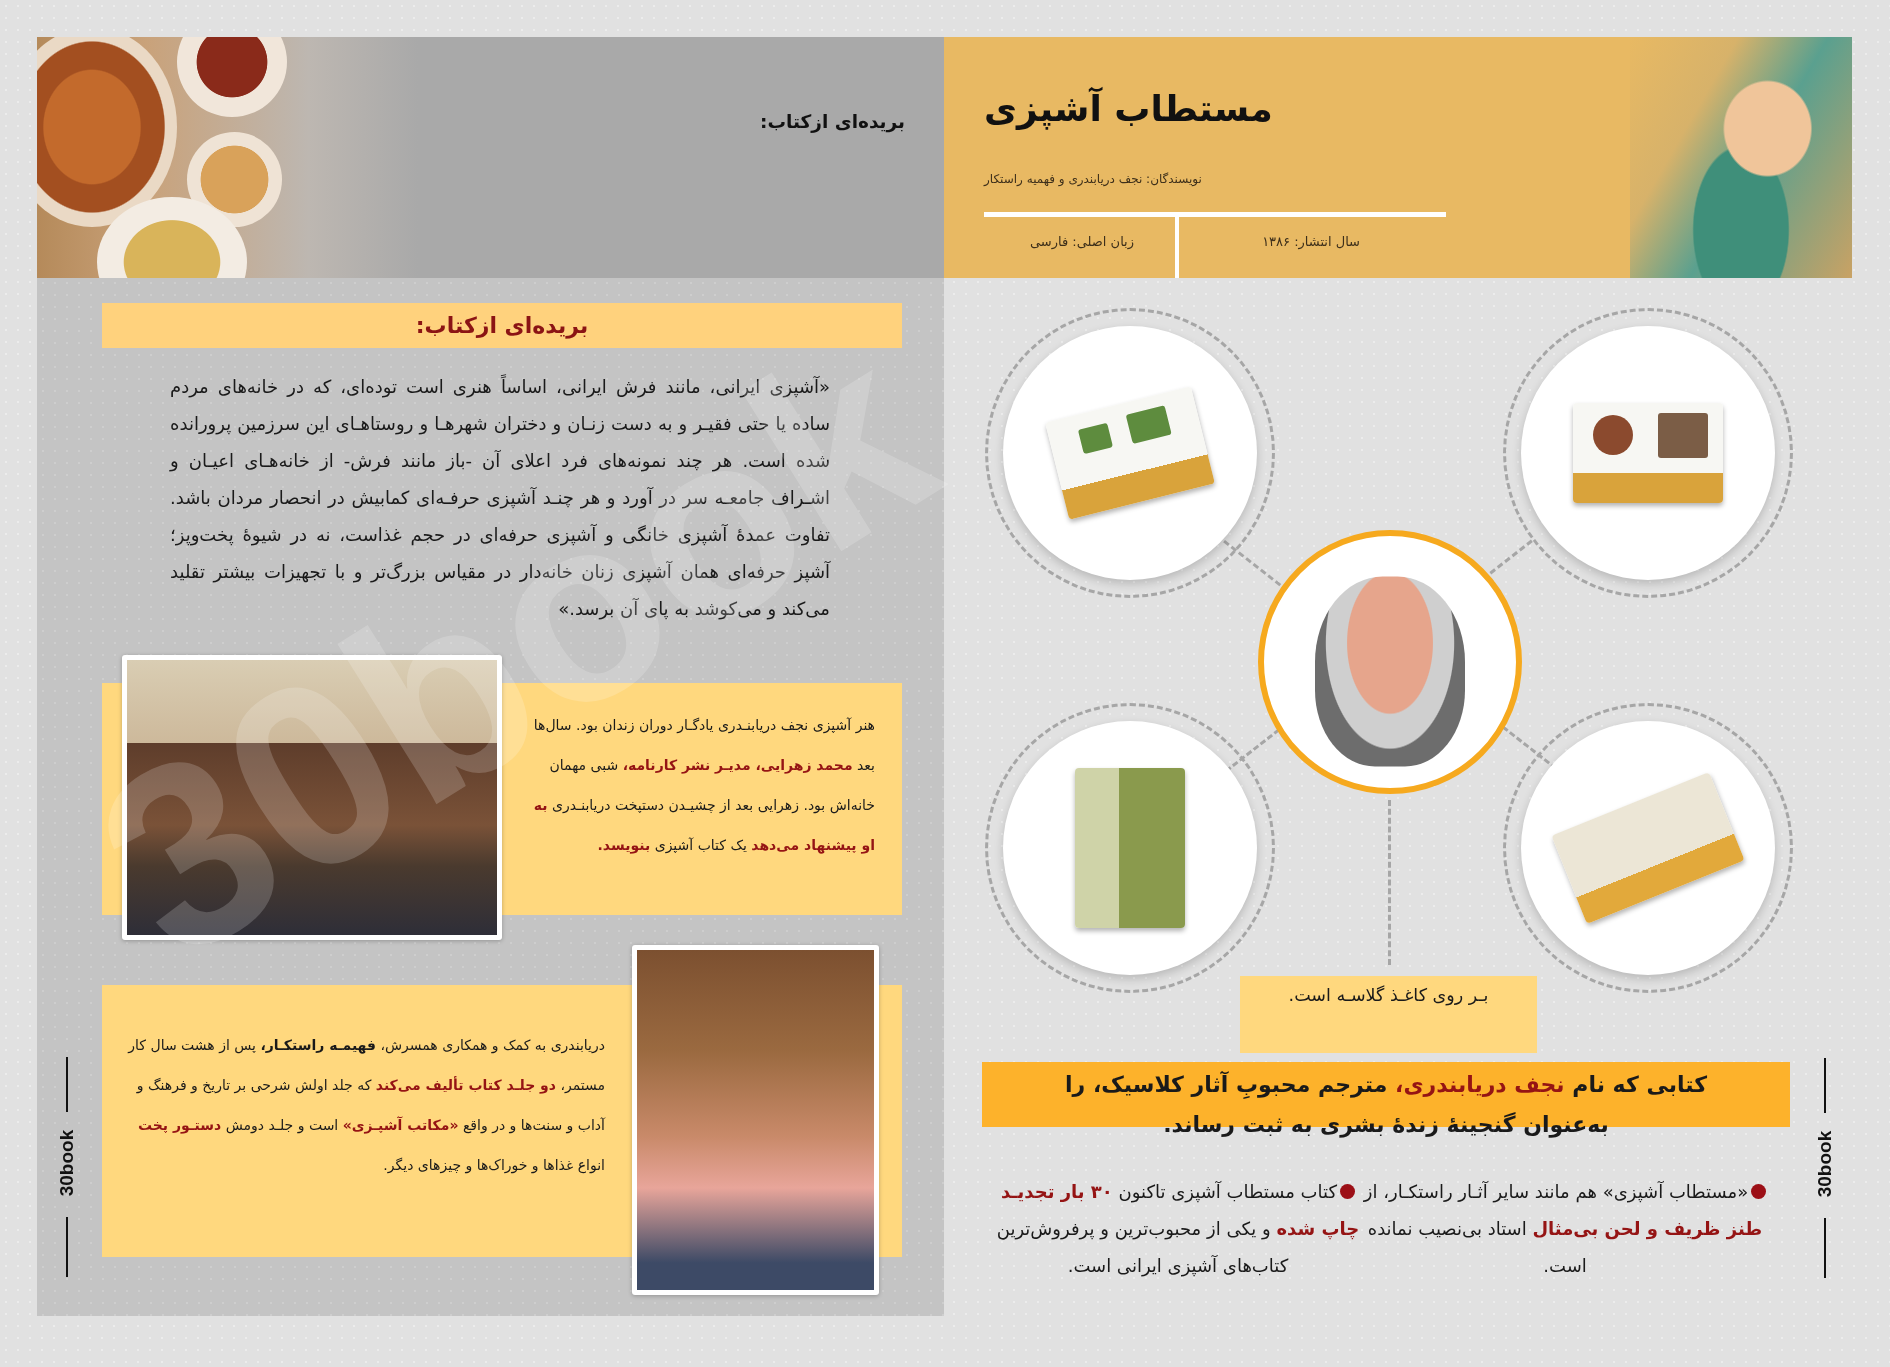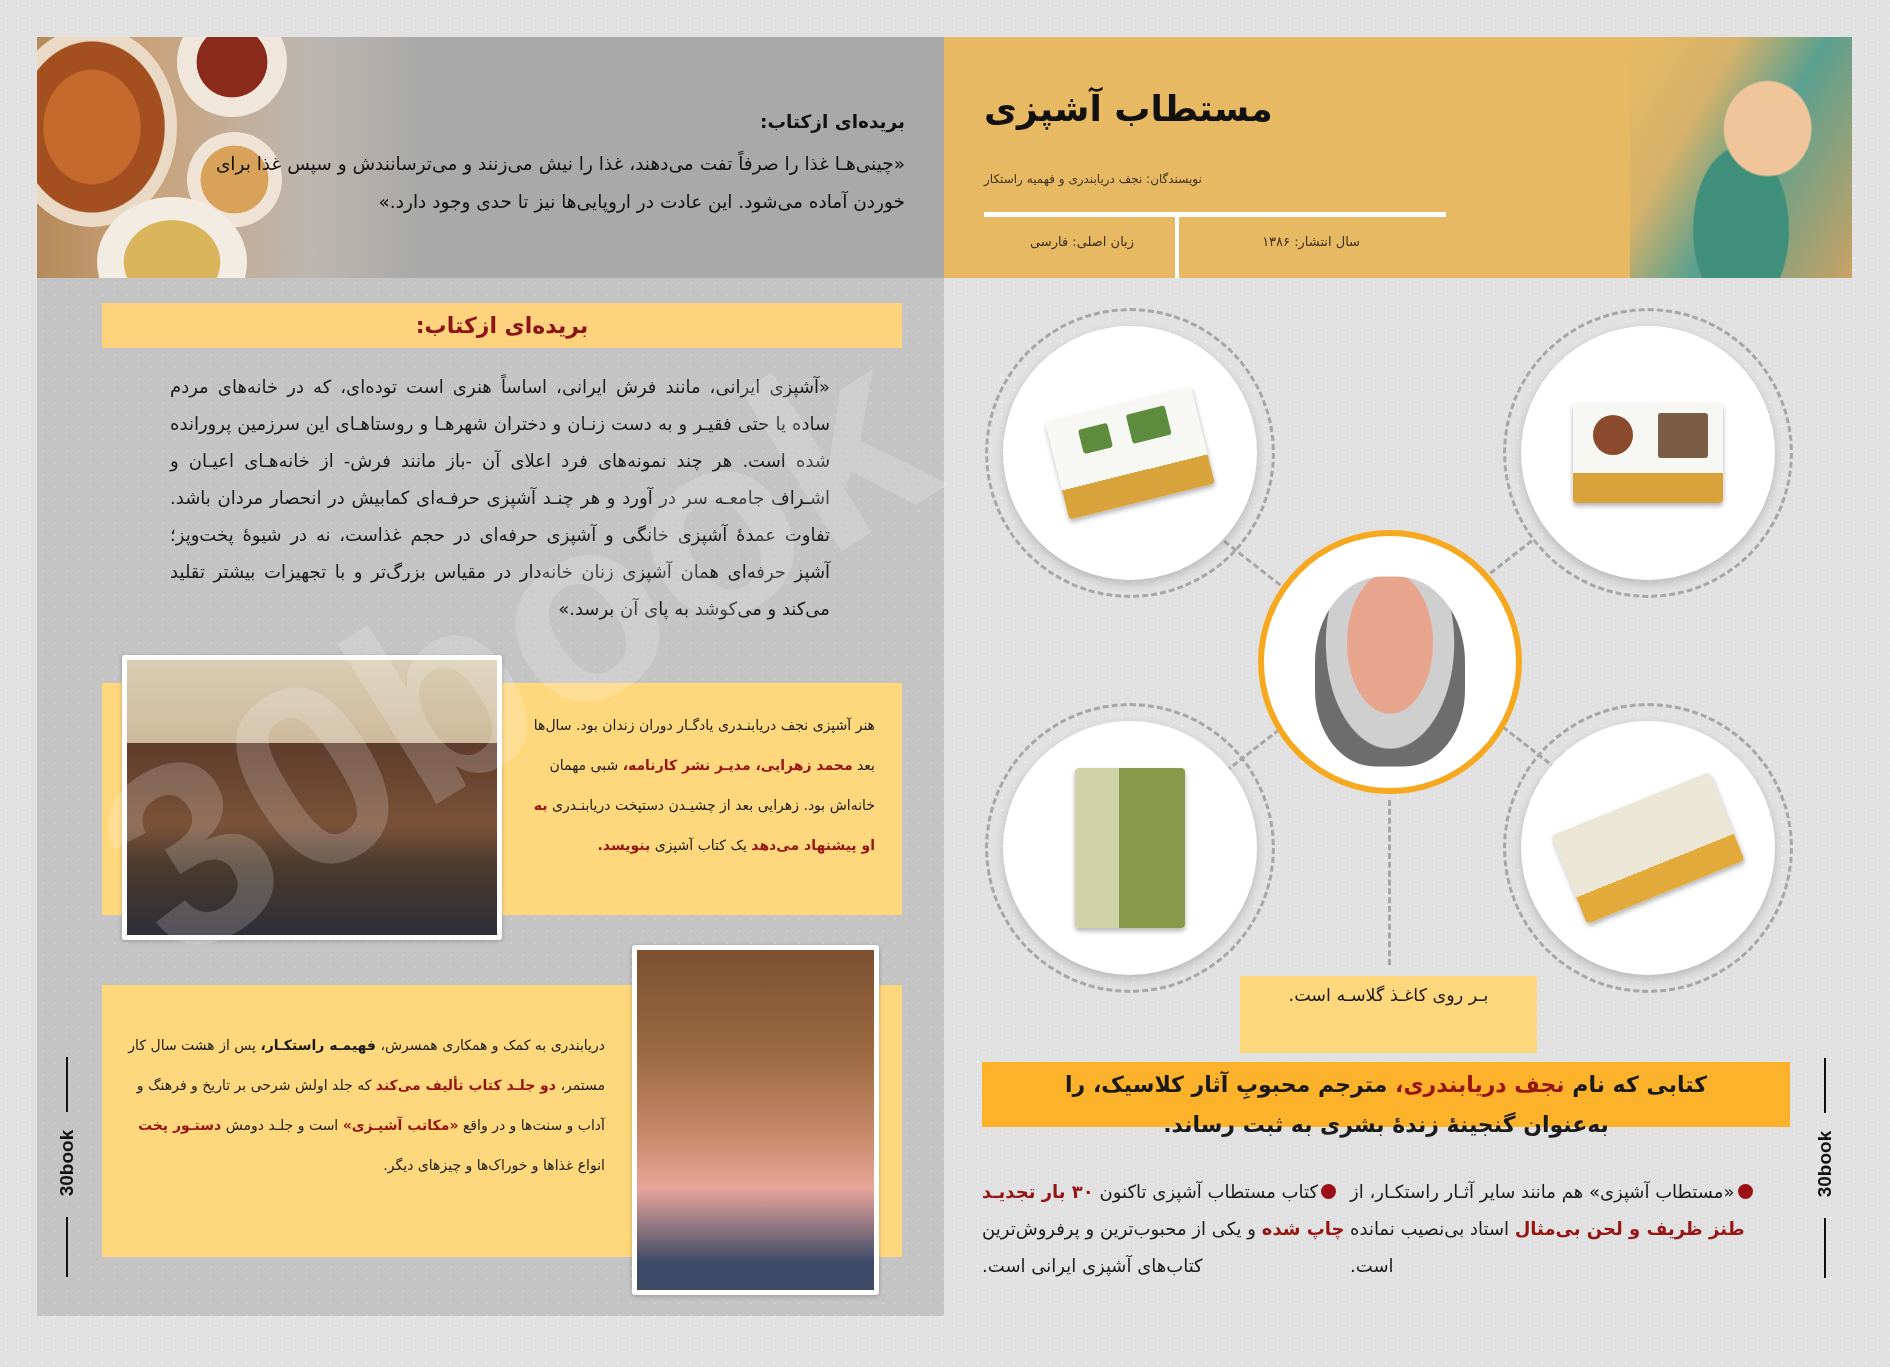--- a/index.html
+++ b/index.html
@@ -66,21 +66,21 @@
   .book.closed{transform:translate(-50%,-50%) rotate(0deg);width:110px;height:160px;
     background:linear-gradient(90deg,#cfd3a8 0 40%,#8a9a4d 40% 100%);}
   .book.closed2{transform:translate(-50%,-50%) rotate(-22deg);width:170px;height:95px;
     background:linear-gradient(180deg,#ece6d6 0 70%,#e2a93b 70% 100%);}
   .book .pg{position:absolute;background:#5e8c3e;border-radius:3px;}
   .caption{left:1240px;top:976px;width:297px;height:76px;background:#ffd87e;
     text-align:center;font-size:17.5px;line-height:37px;padding-top:1px;}
   .banner{left:982px;top:1062px;width:808px;height:65px;background:#fdb22b;text-align:center;
     font-size:22px;font-weight:bold;line-height:40px;padding-top:3px;box-sizing:border-box;}
   .banner .red{color:#951414;}
-  .bullet{font-size:18px;line-height:37px;text-align:left;}
+  .bullet{font-size:18px;line-height:37px;text-align:center;}
   .bullet .dot{display:inline-block;width:15px;height:15px;border-radius:50%;background:#9c0f16;margin-left:3px;vertical-align:-1px;}
   .bullet1{left:1350px;top:1173px;width:430px;}
   .bullet2{left:982px;top:1173px;width:392px;}
   
   .logo{width:30px;height:220px;}
   .logo .ln{position:absolute;left:14px;width:2px;background:#111;}
   .logo .txt{position:absolute;left:-40px;top:95px;width:110px;transform:rotate(-90deg);
     text-align:center;font-weight:bold;font-size:19px;color:#111;direction:ltr;font-family:"Liberation Sans",sans-serif;}
   .logo1{left:52px;top:1057px;}
   .logo2{left:1810px;top:1058px;}
@@ -93,21 +93,20 @@
 <div class="abs left-panel"></div>
 <div class="abs left-header"></div>
 <div class="abs food-deco">
   <div class="plate" style="left:-30px;top:-10px;width:170px;height:200px;background:radial-gradient(#c36a2c 0 40%,#a34f20 41% 60%,#ead9c5 61%);"></div>
   <div class="plate" style="left:140px;top:-30px;width:110px;height:110px;background:radial-gradient(#8a2a1a 0 45%,#f1e6da 46%);"></div>
   <div class="plate" style="left:150px;top:95px;width:95px;height:95px;background:radial-gradient(#d9a25a 0 50%,#efe3d5 51%);"></div>
   <div class="plate" style="left:60px;top:160px;width:150px;height:130px;background:radial-gradient(#d9b45a 0 45%,#f3ece3 46%);"></div>
 </div>
 <div class="abs left-header-text">
   <div class="h">بریده‌ای ازکتاب:</div>
-  <div>«چینی‌هـا غذا را صرفاً تفت می‌دهند، غذا را نیش می‌زنند و می‌ترسانندش و سپس غذا برای خوردن آماده می‌شود. این عادت در اروپایی‌ها نیز تا حدی وجود دارد.»</div>
 </div>
 
 <div class="abs strip">بریده‌ای ازکتاب:</div>
 <div class="abs quote"><b>«آشپزی ایرانی، مانند فرش ایرانی، اساساً هنری است توده‌ای،</b><span> که در خانه‌های مردم ساده یا حتی فقیـر و به دست زنـان و دختران شهرهـا و روستاهـای این سرزمین پرورانده شده است. هر چند نمونه‌های فرد اعلای آن -باز مانند فرش- از خانه‌هـای اعیـان و اشـراف جامعـه سر در آورد و هر چنـد آشپزی حرفـه‌ای کمابیش در انحصار مردان باشد. </span><b>تفاوت عمدهٔ آشپزی خانگی و آشپزی حرفه‌ای در حجم غذاست، نه در شیوهٔ پخت‌وپز؛</b><span> آشپز حرفه‌ای همان آشپزی زنان خانه‌دار در مقیاس بزرگ‌تر و با تجهیزات بیشتر تقلید می‌کند و می‌کوشد به پای آن برسد.»</span></div>
 
 <div class="abs ybox ybox1"></div>
 <div class="abs photo photo1">
     <div class="img"></div>
   </div>
 <div class="abs ptext ptext1"><span>هنر آشپزی نجف دریابنـدری یادگـار دوران زندان بود. سال‌ها بعد </span><span class="red">محمد زهرایی، مدیـر نشر کارنامه،</span><span> شبی مهمان خانه‌اش بود. زهرایی بعد از چشیـدن دستپخت دریابنـدری </span><span class="red">به او پیشنهاد می‌دهد</span><span> یک کتاب آشپزی </span><span class="red">بنویسد.</span></div>

